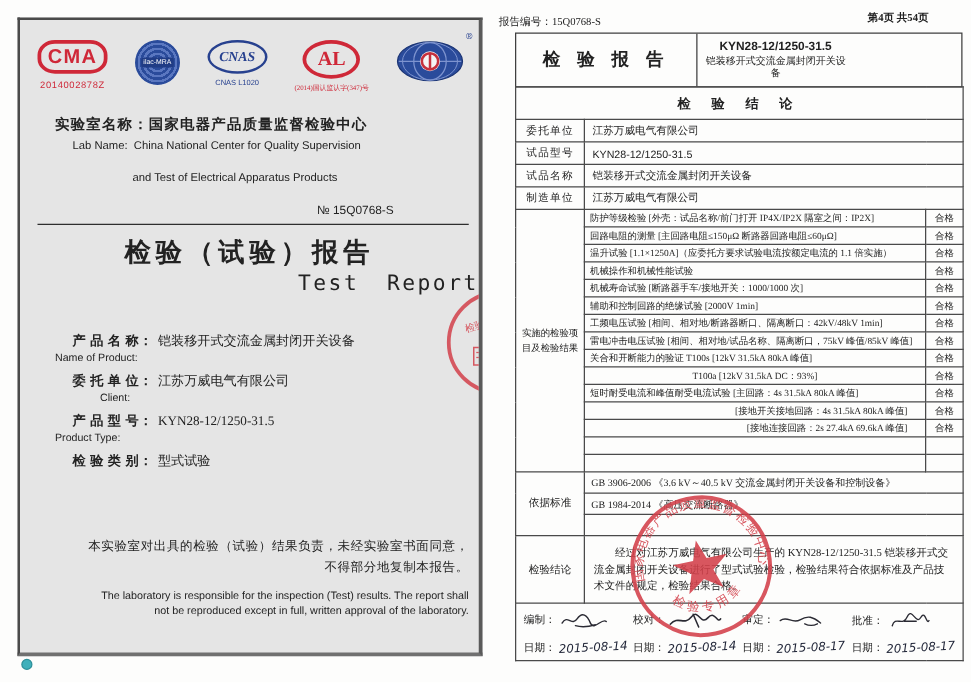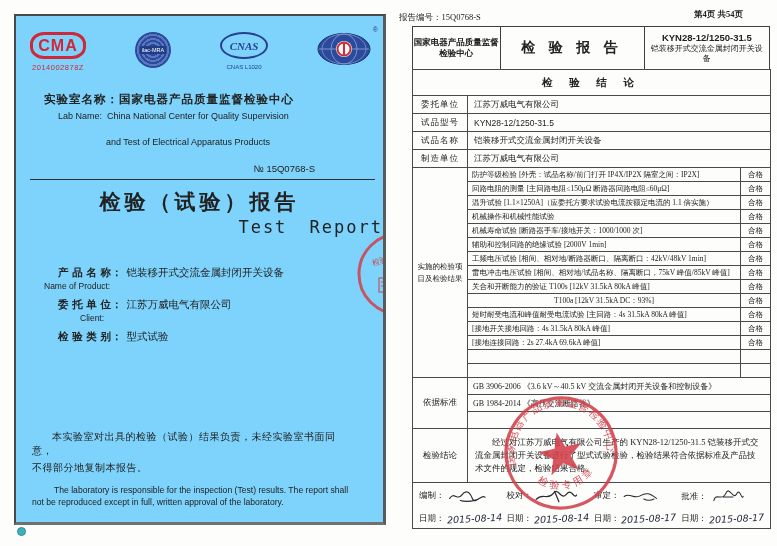--- a/index.html
+++ b/index.html
@@ -1,21 +1,21 @@
 <!DOCTYPE html>
 <html><head>
 <meta charset="utf-8">
 <style>
   * { box-sizing: border-box; margin: 0; padding: 0; }
   html,body { background:#ffffff; }
   .screen { position:relative; width:777px; height:546px; background:#fdfdfc; overflow:hidden;
             font-family:"Liberation Serif", serif; color:#222; }
 
   
-  .lpage { position:absolute; left:14px; top:14px; width:372px; height:511px; background:#7dd3fc;
+  .lpage { position:absolute; left:14px; top:14px; width:372px; height:511px; background:#e5e5e5;
            border:2px solid #4a4a4a; border-right:3px solid #5a5a5a; border-bottom:3px solid #707070;
            overflow:hidden; }
   .logos { position:absolute; left:14px; right:12px; top:16px; display:flex; justify-content:space-between; align-items:flex-start; }
   .logo { display:flex; flex-direction:column; align-items:center; }
   .cma-box { width:56px; height:27px; border:3px solid #cf2838; border-radius:14px/12px;
              display:flex; align-items:center; justify-content:center;
              color:#cf2838; font-family:"Liberation Sans",sans-serif; font-weight:bold; font-size:16px; letter-spacing:1px; }
   .cma-code { color:#cf2838; font-family:"Liberation Sans",sans-serif; font-size:7.5px; margin-top:4px; letter-spacing:.5px; }
   .ilac-circle { width:36px; height:36px; border-radius:50%; background:#2a4b9b;
                  background-image:repeating-radial-gradient(circle at 50% 50%, #2a4b9b 0 2px, #5a77c0 2px 4px);
@@ -39,21 +39,21 @@
   .lrule { position:absolute; left:14px; right:8px; top:163px; border-top:1.5px solid #2e2e2e; }
   .ltitle-zh { position:absolute; left:0; right:0; top:172px; text-align:center; font-size:21px; font-weight:bold; letter-spacing:4px; }
   .ltitle-en { position:absolute; left:0; right:0; top:201px; text-align:right; font-size:17px;
                font-family:"DejaVu Sans Mono", monospace; letter-spacing:2px; word-spacing:10px; }
   .fields { position:absolute; left:42px; top:250px; }
   .field { margin-bottom:7px; }
   .f-zh { font-size:10.5px; }
   .f-label { font-weight:bold; letter-spacing:.5px; }
   .f-val { margin-left:4px; }
   .f-en { font-size:8.5px; margin-top:1px; margin-left:2px; font-family:"Liberation Sans",sans-serif; }
-  .stmt { position:absolute; left:16px; right:32px; top:414px; }
+  .stmt { position:absolute; left:16px; right:8px; top:414px;text-align:right; }
   .stmt .zh1 { font-size:10px; text-indent:2em; letter-spacing:.5px; }
   .stmt .zh2 { font-size:10px; letter-spacing:.5px; margin-top:3px; }
   .stmt .en { font-size:8.6px; margin-top:10px; font-family:"Liberation Sans",sans-serif; line-height:1.35; }
   .lstamp { position:absolute; left:323px; top:210px; opacity:.85; }
   .teal-dot { position:absolute; left:17px; top:527px; width:9px; height:9px; border-radius:50%;
               background:#3fb0bb; border:1px solid #2d8f99; }
 
   
   .rp-no { position:absolute; left:399px; top:12px; font-size:8.5px; }
   .rp-page { position:absolute; left:694px; top:9px; font-size:8.5px; font-weight:bold; }
@@ -69,21 +69,21 @@
   table.rpt { border:1.5px solid #3f3f3f; }
   .sec-row td { height:26px; text-align:center; font-weight:bold; font-size:10.5px; letter-spacing:7px; }
   .i-row td { height:18px; font-size:8.5px; }
   .i-row .lbl { text-align:center; letter-spacing:1px; }
   .i-row .val { padding-left:6px; font-family:"Liberation Sans",sans-serif; }
   .i-row .val.cjk { font-family:"Liberation Serif",serif; }
   .t-row td { height:14px; font-size:7.5px; }
   .vlbl { text-align:center; font-size:8px; line-height:1.6; padding:2px; }
   .t-row .tx { padding-left:4px; white-space:nowrap; }
   .t-row.center .tx { text-align:center; padding-left:0; }
-  .t-row.right .tx { text-align:left; padding-right:14px;margin-top:27px; }
+  .t-row.right .tx { text-align:right; padding-right:14px;margin-top:27px; }
   .t-row .rs { text-align:center; }
   .s-row td { height:17px; font-size:8px; }
   .s-row .tx { padding-left:5px; white-space:nowrap; }
   .s-row .lbl { text-align:center; font-size:8.5px; }
   .c-row td { height:54px; font-size:8.5px; }
   .c-row .lbl { text-align:center; }
   .c-row .concl { padding:3px 7px; line-height:1.55; text-indent:2em; }
   .g-row td { height:46px; }
   .sigrow { display:flex; justify-content:space-between; padding:5px 6px 3px 6px; }
   .sig { display:flex; flex-direction:column; justify-content:space-between; height:36px; }
@@ -108,20 +108,24 @@
       </div>
       <div class="logo">
         <div class="ilac-circle">
           <span class="ilac-band">ilac-MRA</span>
         </div>
       </div>
       <div class="logo">
         <div class="cnas-oval">CNAS</div>
         <div class="cnas-code">CNAS L1020</div>
       </div>
+      <div class="logo">
+        <div class="al-oval">AL</div>
+        <div class="al-code">(2014)国认监认字(347)号</div>
+      </div>
       <div class="logo globe-wrap">
         <svg width="54" height="34" viewBox="0 0 54 34">
           <ellipse cx="27" cy="17" rx="26" ry="15.5" fill="#2a4b9b"></ellipse>
           <ellipse cx="27" cy="17" rx="26" ry="15.5" fill="none" stroke="#1c3575" stroke-width="1"></ellipse>
           <ellipse cx="27" cy="17" rx="13" ry="15" fill="none" stroke="#7d93cf" stroke-width="1"></ellipse>
           <ellipse cx="27" cy="17" rx="22" ry="15" fill="none" stroke="#7d93cf" stroke-width=".8"></ellipse>
           <line x1="2" y1="17" x2="52" y2="17" stroke="#7d93cf" stroke-width="1"></line>
           <circle cx="27" cy="17" r="8" fill="#f4f4f4"></circle>
           <circle cx="27" cy="17" r="6.5" fill="none" stroke="#c5303c" stroke-width="2"></circle>
           <line x1="27" y1="11" x2="27" y2="23" stroke="#c5303c" stroke-width="2"></line>
@@ -145,20 +149,24 @@
     <div class="fields">
       <div class="field">
         <div class="f-zh"><span class="f-label">产 品 名 称：</span><span class="f-val">铠装移开式交流金属封闭开关设备</span></div>
         <div class="f-en" style="margin-left:-14px">Name of Product:</div>
       </div>
       <div class="field">
         <div class="f-zh"><span class="f-label">委 托 单 位：</span><span class="f-val">江苏万威电气有限公司</span></div>
         <div class="f-en" style="margin-left:22px">Client:</div>
       </div>
       <div class="field">
+        <div class="f-zh"><span class="f-label">产 品 型 号：</span><span class="f-val">KYN28-12/1250-31.5</span></div>
+        <div class="f-en" style="margin-left:-14px">Product Type:</div>
+      </div>
+      <div class="field">
         <div class="f-zh"><span class="f-label">检 验 类 别：</span><span class="f-val">型式试验</span></div>
       </div>
     </div>
 
     <div class="stmt">
       <div class="zh1">本实验室对出具的检验（试验）结果负责，未经实验室书面同意，</div>
       <div class="zh2">不得部分地复制本报告。</div>
       <div class="en">
         <span style="margin-left:22px">The laboratory is responsible for the inspection (Test) results. The report shall</span><br>
         <span>not be reproduced except in full, written approval of the laboratory.</span>
@@ -174,24 +182,20 @@
     </svg>
   </div>
 
   <div class="teal-dot"></div>
 
   <div class="rp-no">报告编号：15Q0768-S</div>
   <div class="rp-page">第4页  共54页</div>
 
   <div class="rtable-wrap">
     <div class="rpt-header">
-      <div class="hc hc-org">
-        <span>国家电器产品质量监督</span>
-        <span>检验中心</span>
-      </div>
       <div class="hc hc-title">检 验 报 告</div>
       <div class="hc hc-model">
         <span class="m">KYN28-12/1250-31.5</span>
         <span>铠装移开式交流金属封闭开关设备</span>
       </div>
     </div>
 
     <table class="rpt">
       <colgroup>
           <col style="width:55px">

